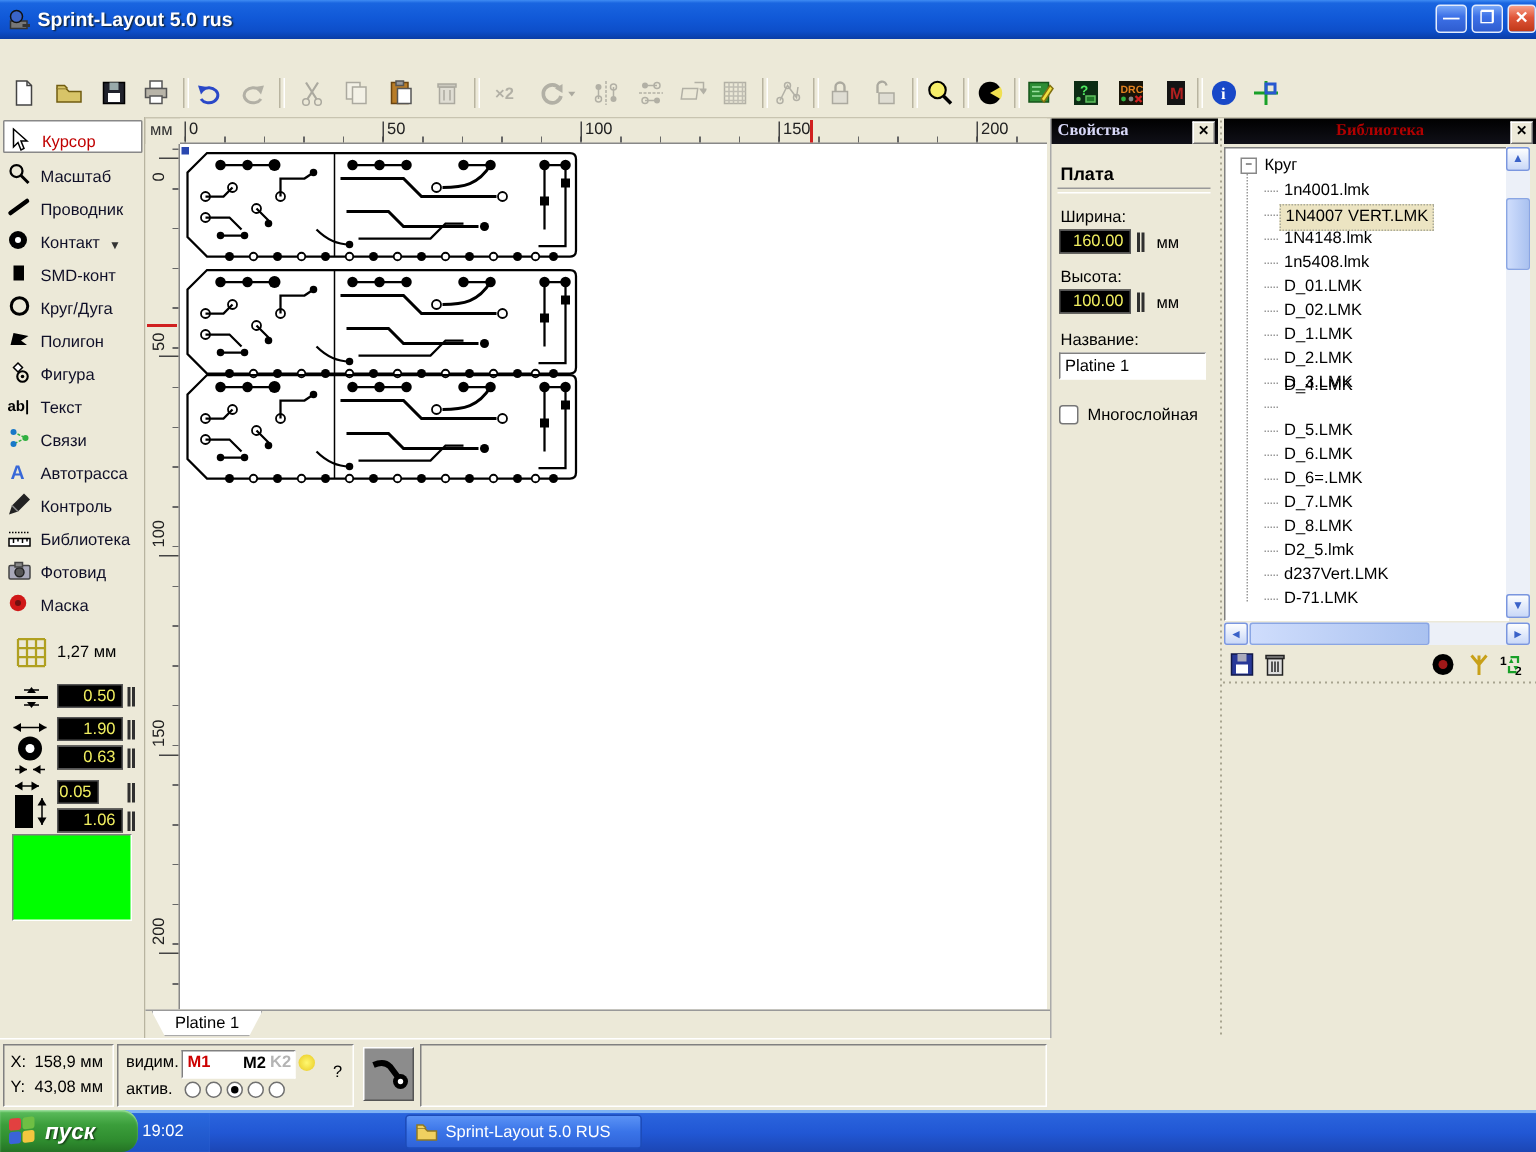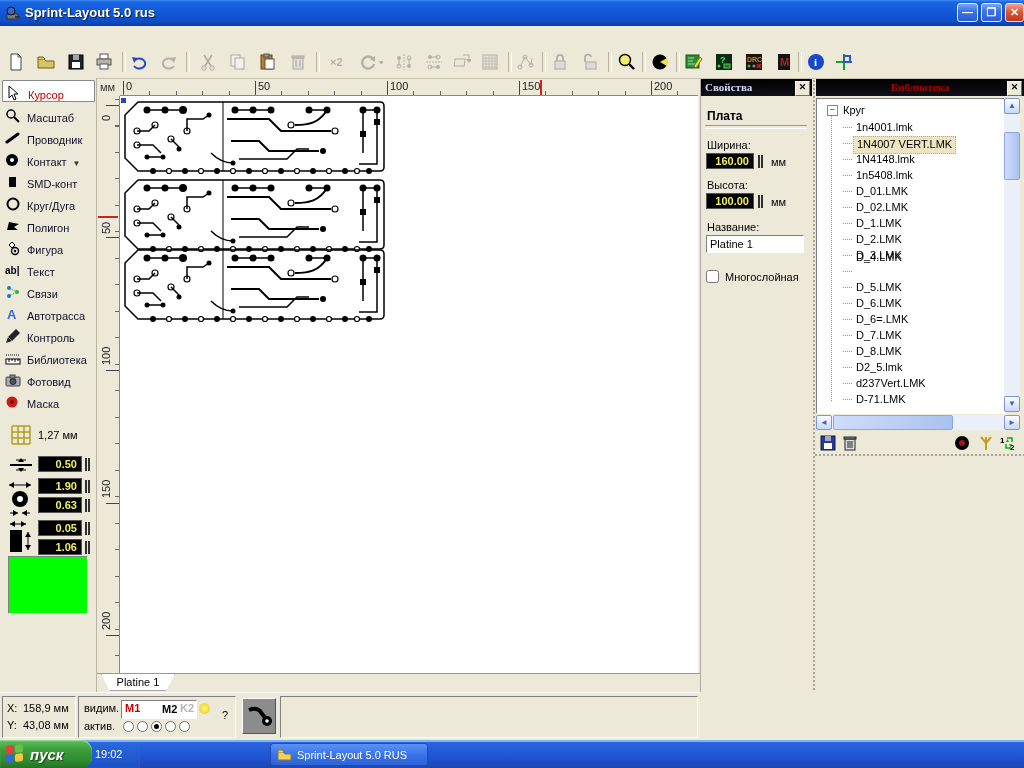--- a/index.html
+++ b/index.html
@@ -28,21 +28,21 @@
   .tsep{top:6px;width:2px;height:20px;border-left:1px solid #b8b4a0;border-right:1px solid #fff;}
 
   
   #toolpanel{left:0;top:78px;width:97px;height:614px;background:#ece9d8;
      border-right:1px solid #b8b4a0;box-sizing:border-box;}
   .tool{left:2px;width:93px;height:22px;display:flex;align-items:flex-end;gap:6px;padding-left:3px;box-sizing:border-box;}
   .tool .lbl{color:#101028;}
   .tool.sel{background:#fff;border:1px solid #888;border-radius:1px;}
   .tool.sel .lbl{color:#c00000;}
   .tool svg{width:16px;height:16px;flex:0 0 16px;}
-  .blackval{background:#000;color:#f0ee60;font-weight:bold;text-align:right;
+  .blackval{background:#000;color:#f0ee60;font-weight:normal;text-align:right;
      padding:1px 4px 0 0;border:1px solid #555;box-sizing:border-box;height:16px;}
   .spin{width:7px;height:13px;display:flex;gap:1px;}
   .spin i{width:2px;height:100%;background:#303030;}
 
   
   #corner{left:97px;top:79px;width:23px;height:17px;color:#333;padding:2px 0 0 3px;text-transform:lowercase;}
   #ruler-top{left:120px;top:79px;width:578px;height:17px;background:#ece9d8;border-bottom:1px solid #888;box-sizing:border-box;}
   #ruler-top .minor{position:absolute;left:3px;bottom:0;width:570px;height:4px;
      background:repeating-linear-gradient(90deg,#666 0 1px,transparent 1px 26.4px);}
   .tickv{position:absolute;top:2px;width:1px;height:13px;background:#444;}
@@ -411,21 +411,21 @@
 
     <svg class="abs" style="left:6px;top:442px" width="28" height="40">
       <path d="M4 4 h16" stroke="#000"></path>
         <polygon points="4,4 9,1 9,7" fill="#000"></polygon>
         <polygon points="20,4 15,1 15,7" fill="#000"></polygon>
       <rect x="4" y="10" width="12" height="22" fill="#000"></rect>
       <path d="M22 12 v18" stroke="#000"></path>
         <polygon points="22,12 19,17 25,17" fill="#000"></polygon>
         <polygon points="22,30 19,25 25,25" fill="#000"></polygon>
     </svg>
-    <div class="abs blackval" style="left:38px;top:442px;width:44px">0.05</div>
+    <div class="abs blackval" style="left:38px;top:442px;width:28px">0.05</div>
     <div class="abs spin" style="left:85px;top:444px">
         <i></i>
         <i></i>
       </div>
     <div class="abs blackval" style="left:38px;top:461px;width:44px">1.06</div>
     <div class="abs spin" style="left:85px;top:463px">
         <i></i>
         <i></i>
       </div>
 

